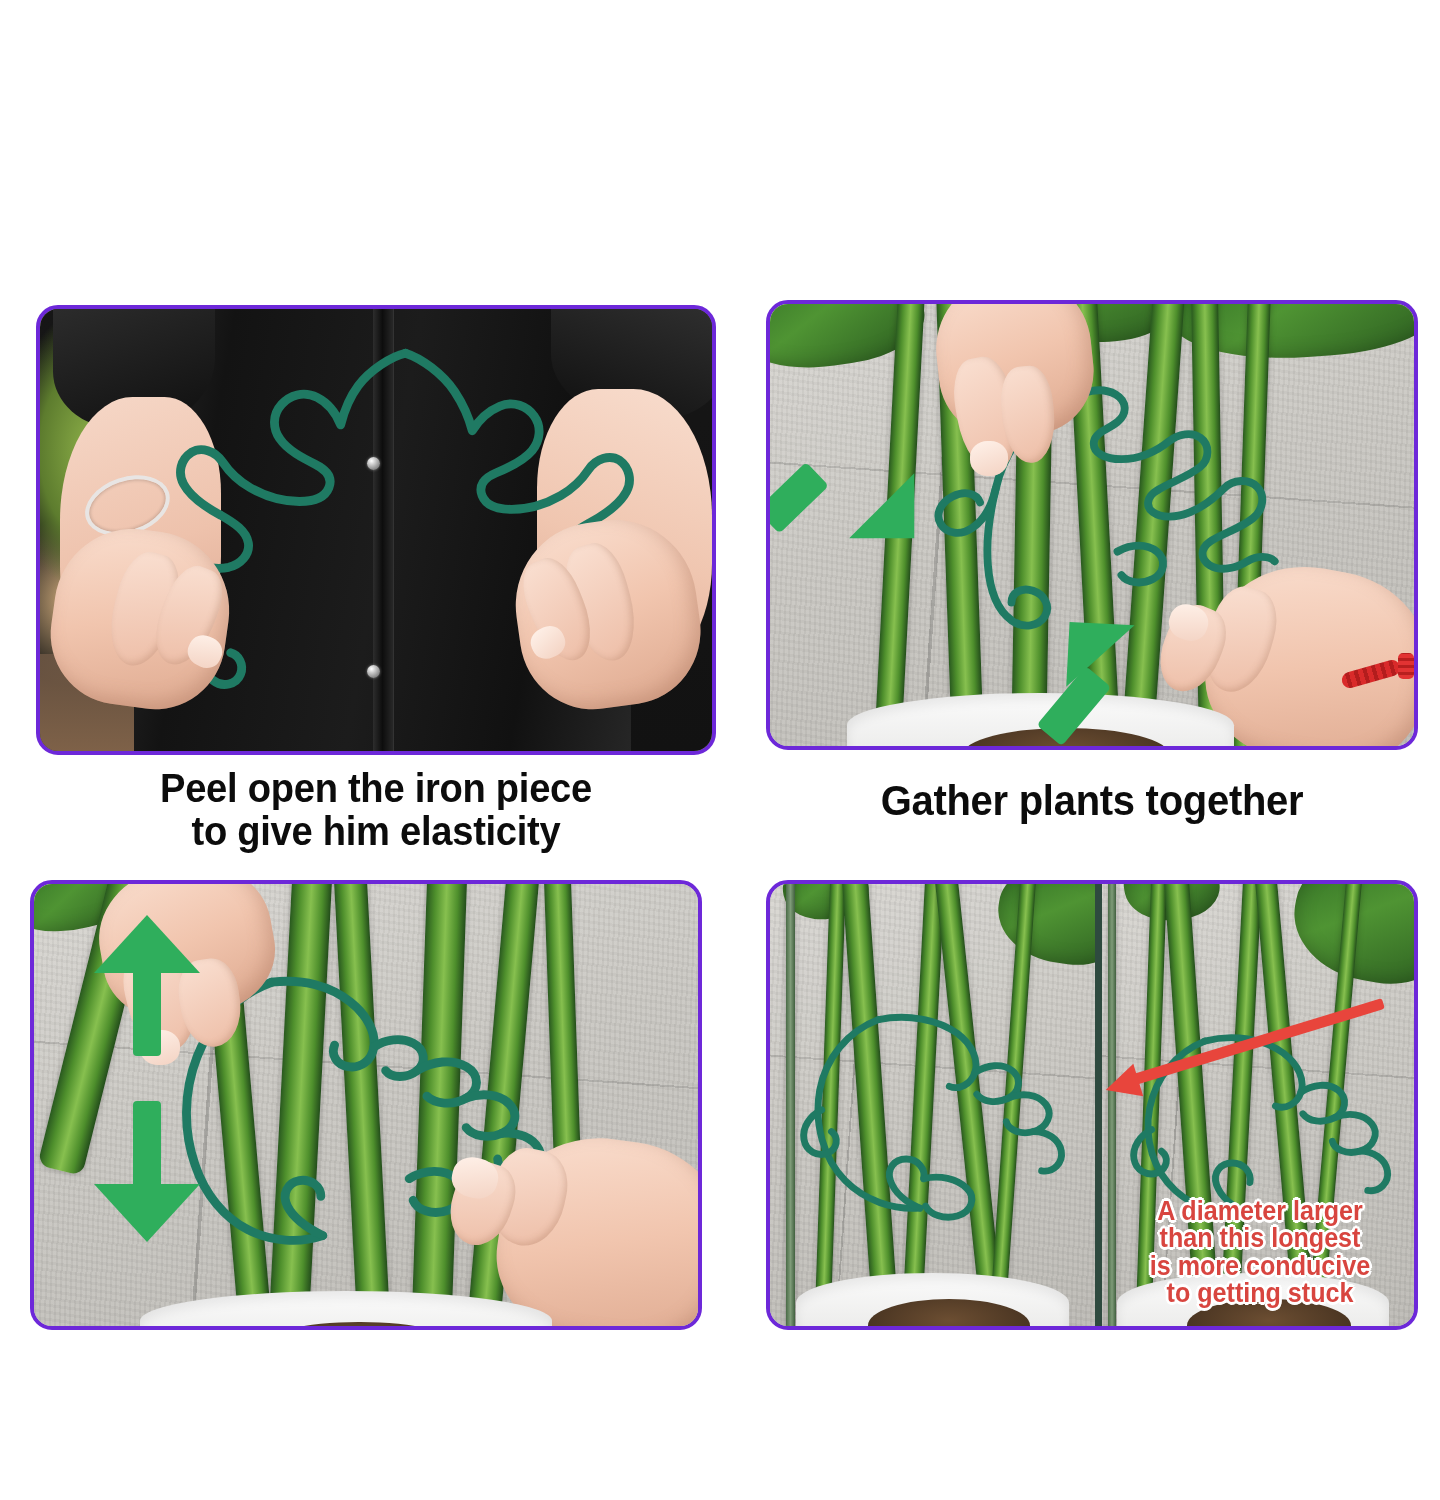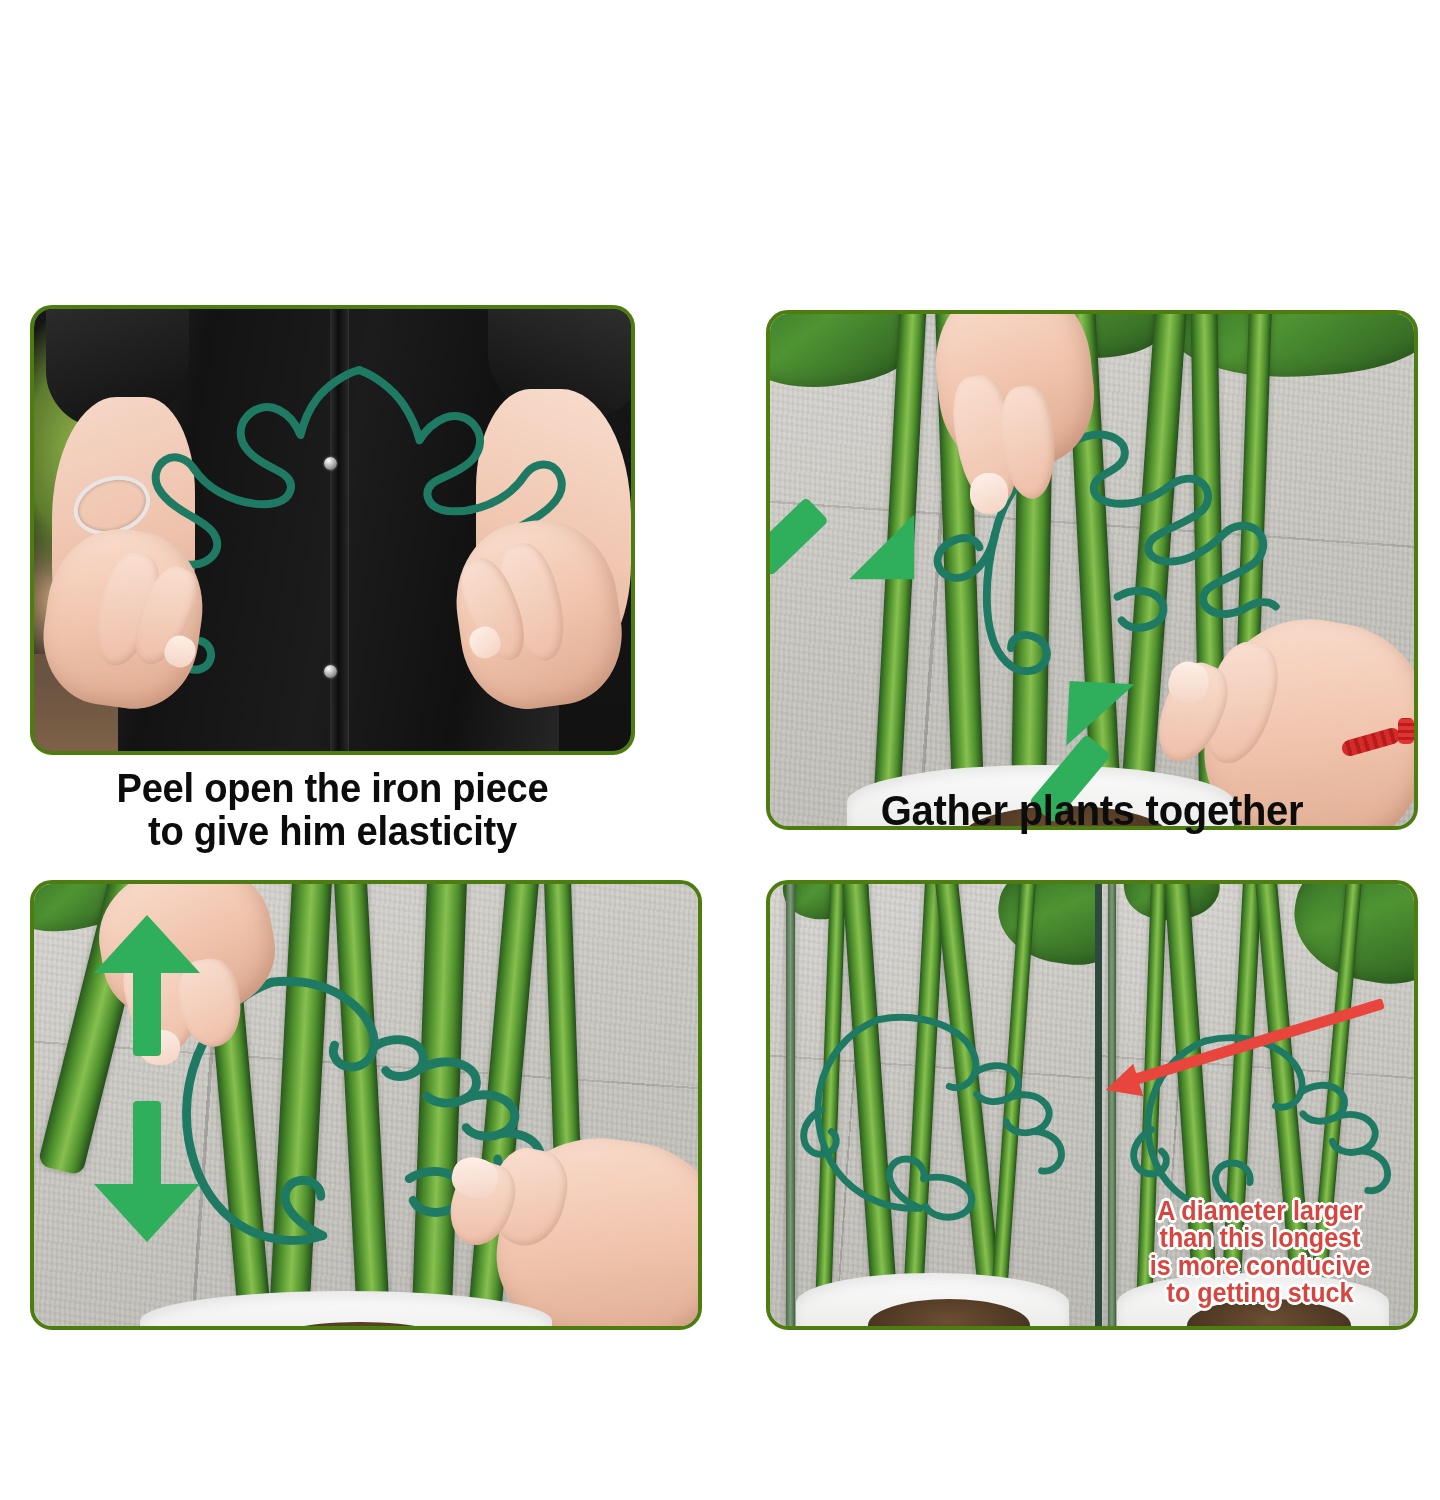--- a/index.html
+++ b/index.html
@@ -28,29 +28,29 @@
     transform: scaleX(0.82);
     transform-origin: center center;
     white-space: nowrap;
   }
 
   
   .grid {
     position: absolute; left: 0; top: 300px; width: 1440px; height: 1200px;
   }
   .cell { position: absolute; }
-  .cell-1 { left: 30px;  top: 5px;   width: 605px; height: 450px; }
-  .cell-2 { left: 766px; top: 10px;   width: 652px; height: 520px; }
+  .cell-1 { left: 36px;  top: 5px;   width: 680px; height: 450px; }
+  .cell-2 { left: 766px; top: 0;   width: 652px; height: 450px; }
   .cell-3 { left: 30px;  top: 580px; width: 672px; height: 450px; }
   .cell-4 { left: 766px; top: 580px; width: 652px; height: 450px; }
 
   .photo {
     position: relative;
     width: 100%; height: 100%;
-    border: 4px solid #4d7c0f;
+    border: 4px solid #6d28d9;
     border-radius: 22px;
     overflow: hidden;
     background: #c9c9c6;
   }
   .photo-inner { position:absolute; inset:0; overflow:hidden; }
 
   
   .caption {
     position: absolute;
     width: 100%;

